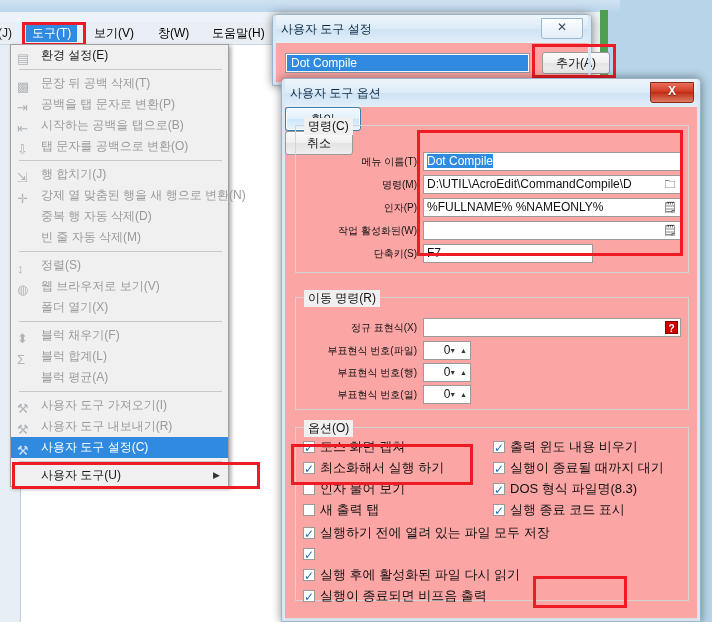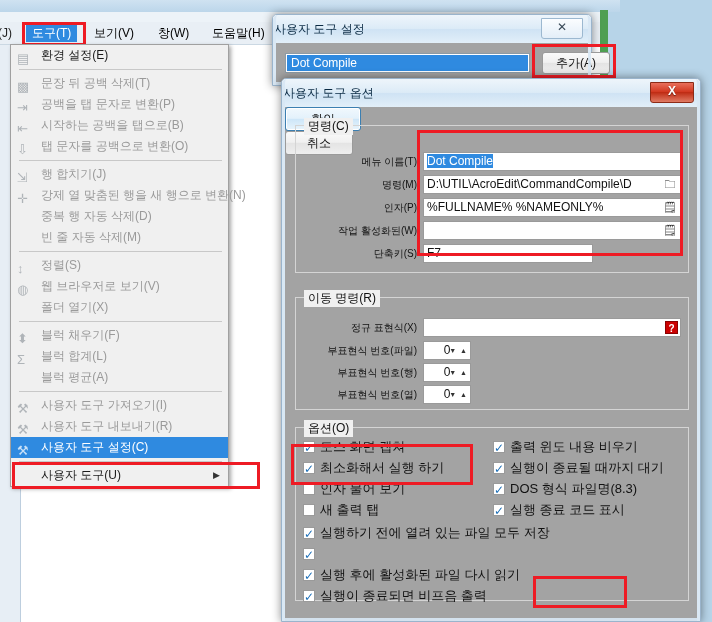--- a/index.html
+++ b/index.html
@@ -105,26 +105,26 @@
   .dlg-frame {
     position: absolute; left: 0; top: 0; right: 0; bottom: 0;
     border: 3px solid rgba(216,232,245,0.92);
     border-top: none; border-radius: 5px 5px 0 0;
     box-sizing: border-box; pointer-events: none;
   }
   .dlg-title {
     height: 28px; line-height: 28px;
     background: linear-gradient(180deg,#eef5fb 0%,#dcebf7 48%,#cfe3f4 52%,#e2eff9 100%);
     border-radius: 4px 4px 0 0;
-    font-size: 12px; color: #0a2a43; padding-left: 1px;
+    font-size: 12px; color: #0a2a43; padding-left: 8px;
     position: relative; box-sizing: border-box;
   }
   .dlg-body {
     position: absolute; left: 3px; right: 3px; top: 28px; bottom: 0;
-    background: #a3a3a3;
+    background: #fca5a5;
   }
 
   
   .btn-close-plain {
     position: absolute; top: 3px; width: 40px; height: 19px;
     background: linear-gradient(180deg,#fbfdff,#e3eef8);
     border: 1px solid #9cb8d0; border-radius: 0 0 3px 3px;
     text-align: center; line-height: 17px; font-size: 12px; color: #3a4a58;
     font-family: "DejaVu Sans", sans-serif;
   }

